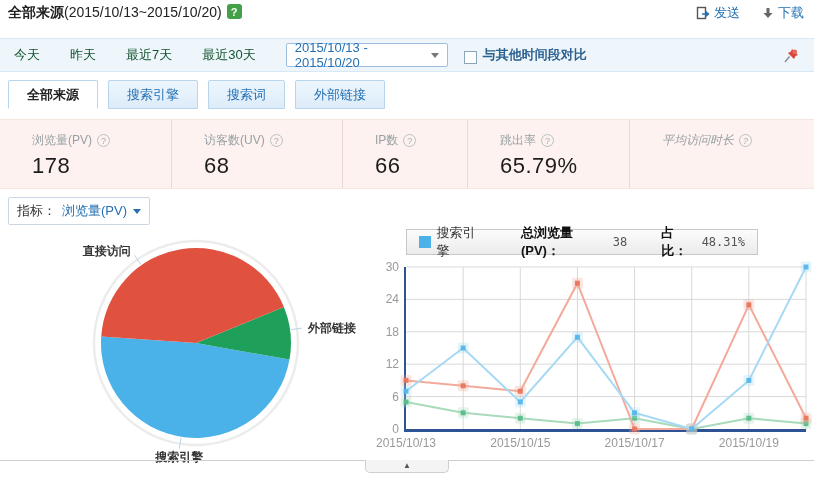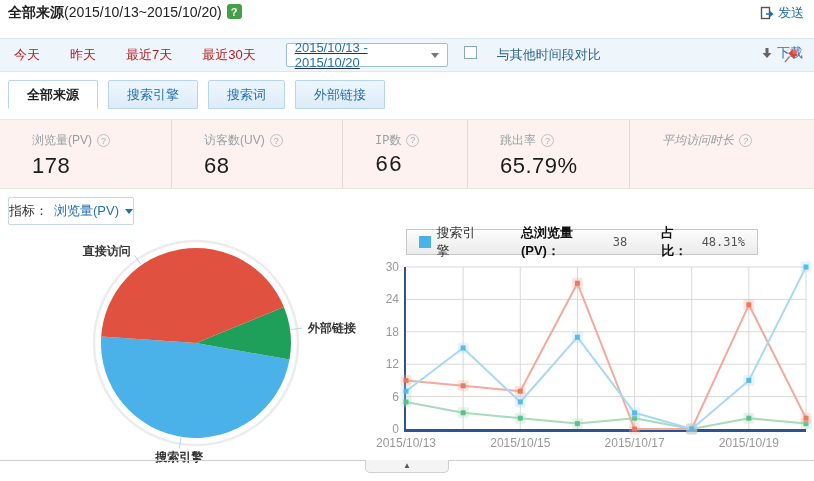--- a/index.html
+++ b/index.html
@@ -7,59 +7,59 @@
   .page { width:814px; height:481px; position:relative; overflow:hidden; background:#fff;
           font-family:"Liberation Sans","DejaVu Sans",sans-serif; color:#333; }
 
   
   .hdr { display:flex; align-items:flex-start; height:38px; padding:4px 10px 0 8px; }
   .hdr-title { font-size:14px; color:#222; }
   .hdr-title b { font-weight:bold; }
   .help-badge { display:inline-flex; align-items:center; justify-content:center; width:15px; height:15px;
                 background:#43a047; color:#fff; font-size:11px; font-weight:bold; border-radius:3px;
                 margin-left:5px; cursor:pointer; }
-  .hdr-actions { margin-left:auto; display:flex; align-items:center; gap:22px;flex-direction:column; }
+  .hdr-actions { margin-left:auto; display:flex; align-items:center; gap:22px; }
   .hdr-link { display:inline-flex; align-items:center; gap:4px; color:#2470b3; font-size:13px;
               text-decoration:none; cursor:pointer; }
 
   
   .fbar { height:34px; background:#eef6fc; border-top:1px solid #d9e8f5; border-bottom:1px solid #d9e8f5;
           display:flex; align-items:center; padding:0 14px; }
-  .fbar a.qlink { color:#b91c1c; font-size:13px; text-decoration:none; margin-right:30px; cursor:pointer; }
+  .fbar a.qlink { color:#14532d; font-size:13px; text-decoration:none; margin-right:30px; cursor:pointer; }
   .date-select { display:inline-flex; align-items:center; justify-content:space-between; width:162px; height:24px;
-                 background:#fff; border:1px solid #9dbfdd; border-radius:2px; padding:0 8px; cursor:pointer;text-decoration:underline; }
+                 background:#fff; border:1px solid #9dbfdd; border-radius:2px; padding:0 8px; cursor:pointer; }
   .date-select span { color:#2470b3; font-size:13px; }
   .caret { width:0; height:0; border-left:4px solid transparent; border-right:4px solid transparent;
            border-top:5px solid #777; display:inline-block; }
-  .cmp { display:flex; align-items:flex-start; margin-left:16px; gap:20px; cursor:pointer; }
+  .cmp { display:flex; align-items:flex-end; margin-left:16px; gap:6px; cursor:pointer;font-weight:bold; }
   .cmp-box { width:13px; height:13px; background:#fff; border:1px solid #8aa4b8; display:inline-block; }
   .cmp-label { font-size:13px; color:#2c618f; }
   .pin { margin-left:auto; cursor:pointer; display:flex; }
 
   
   .tabs { display:flex; gap:10px; margin:8px 8px 0 8px; height:29px; }
   .tab { padding:0 18px; line-height:27px; font-size:13px; color:#2470b3; cursor:pointer;
          background:linear-gradient(#eef6fd,#ddecf9); border:1px solid #b9d5ec; border-radius:2px 2px 0 0; }
   .tab.active { background:#fff; color:#222; font-weight:bold; border-bottom:1px solid #fff; }
 
   
   .metrics { display:flex; margin-top:10px; height:70px; background:#fdf2ef;
              border-top:1px solid #f4e5e1; border-bottom:1px solid #f4e5e1; }
   .mcell { padding:12px 0 0 32px; border-right:1px solid #e9d9d5; }
   .mcell:last-child { border-right:none;font-style:italic; }
-  .mcell.c0{width:172px;} .mcell.c1{width:171px;} .mcell.c2{width:125px;font-family:Liberation Mono, monospace;} .mcell.c3{width:162px;} .mcell.c4{flex:1;}
+  .mcell.c0{width:172px;} .mcell.c1{width:171px;} .mcell.c2{width:125px;} .mcell.c3{width:162px;} .mcell.c4{flex:1;}
   .mlabel { font-size:12px; color:#98a0a4; display:flex; align-items:center; gap:5px; }
   .qmark { display:inline-flex; align-items:center; justify-content:center; width:13px; height:13px;
            border:1px solid #b9c1c6; border-radius:50%; color:#a7afb4; font-size:9px; cursor:pointer; }
   .mvalue { font-size:22px; color:#1c1c1c; margin-top:4px; letter-spacing:0.5px; }
 
   
   .selrow { margin:8px 0 0 8px; }
   .metric-select { display:inline-flex; align-items:center; gap:6px; border:1px solid #c9d8e4; background:#fff;
-                   padding:4px 0; font-size:13px; cursor:pointer; border-radius:2px; }
+                   padding:4px 8px; font-size:13px; cursor:pointer; border-radius:2px; }
   .metric-select .lab { color:#333; }
   .metric-select .val { color:#2470b3; }
   .caret-blue { width:0; height:0; border-left:4px solid transparent; border-right:4px solid transparent;
                 border-top:5px solid #2470b3; display:inline-block; }
 
   
   .content { display:flex; margin-top:2px; }
   .pie-panel { width:370px; position:relative; }
   .chart-panel { width:444px; position:relative; }
   .legend { display:flex; align-items:center; width:352px; height:26px; margin:2px 0 2px 36px; padding:0 12px;

